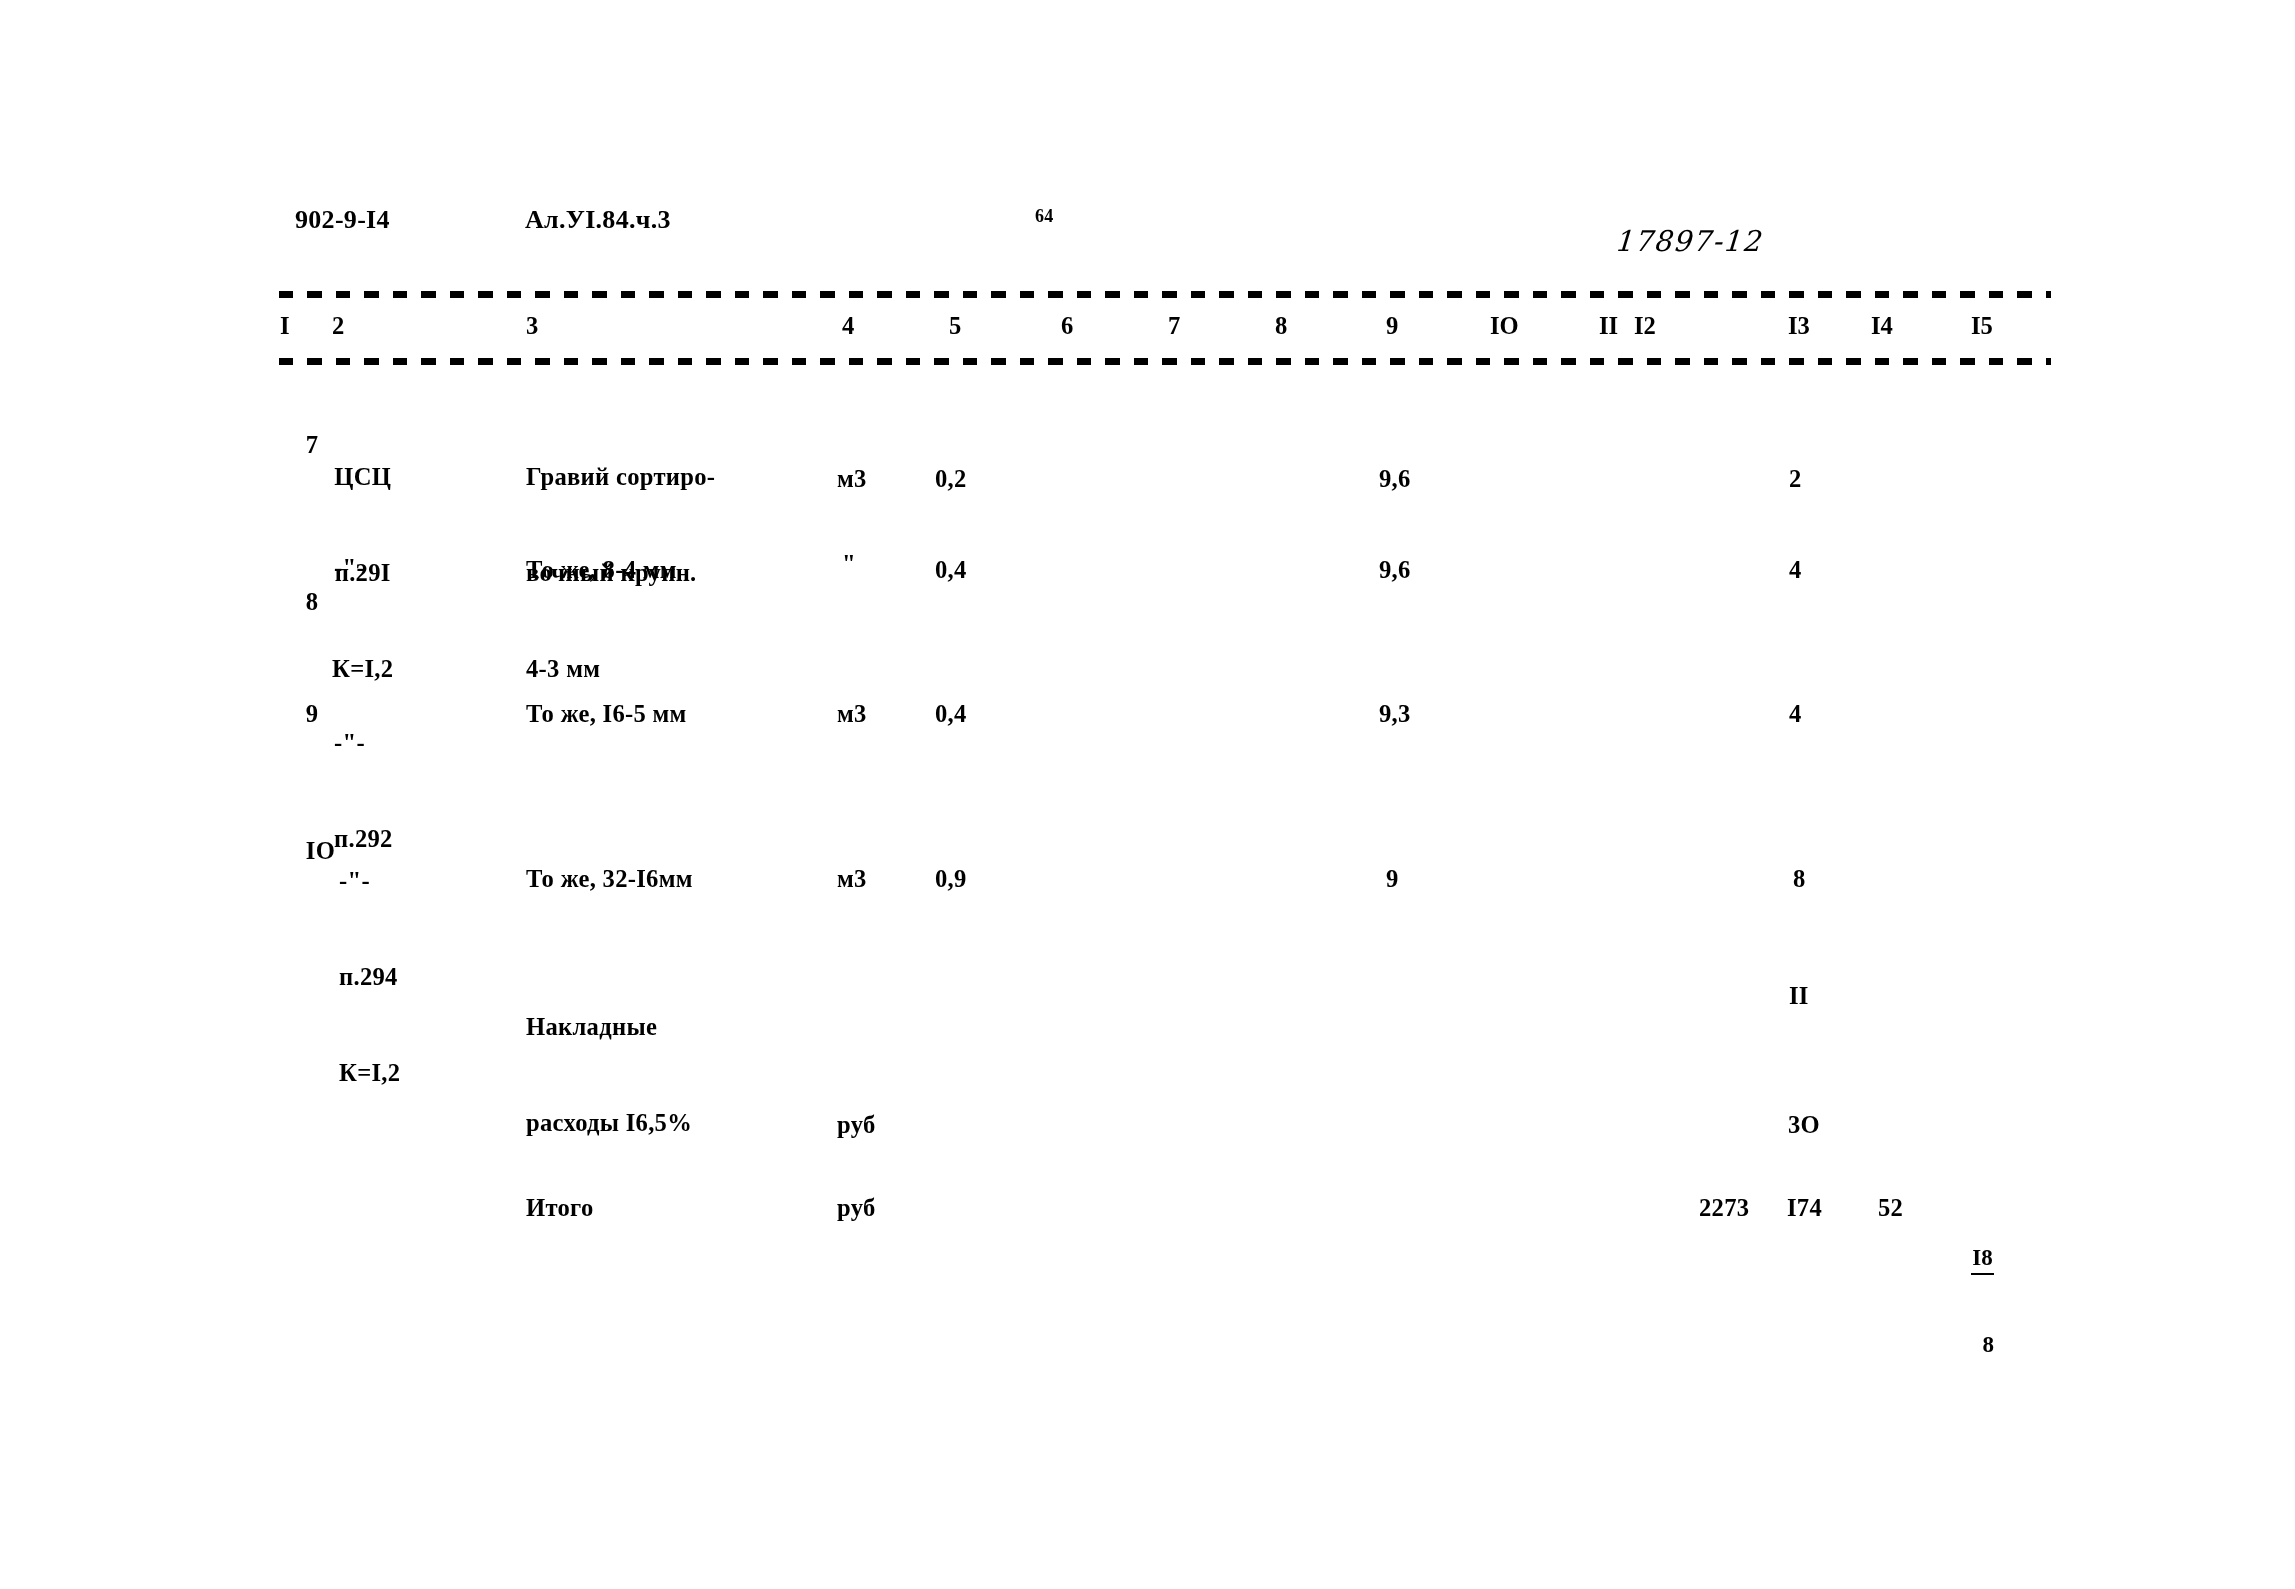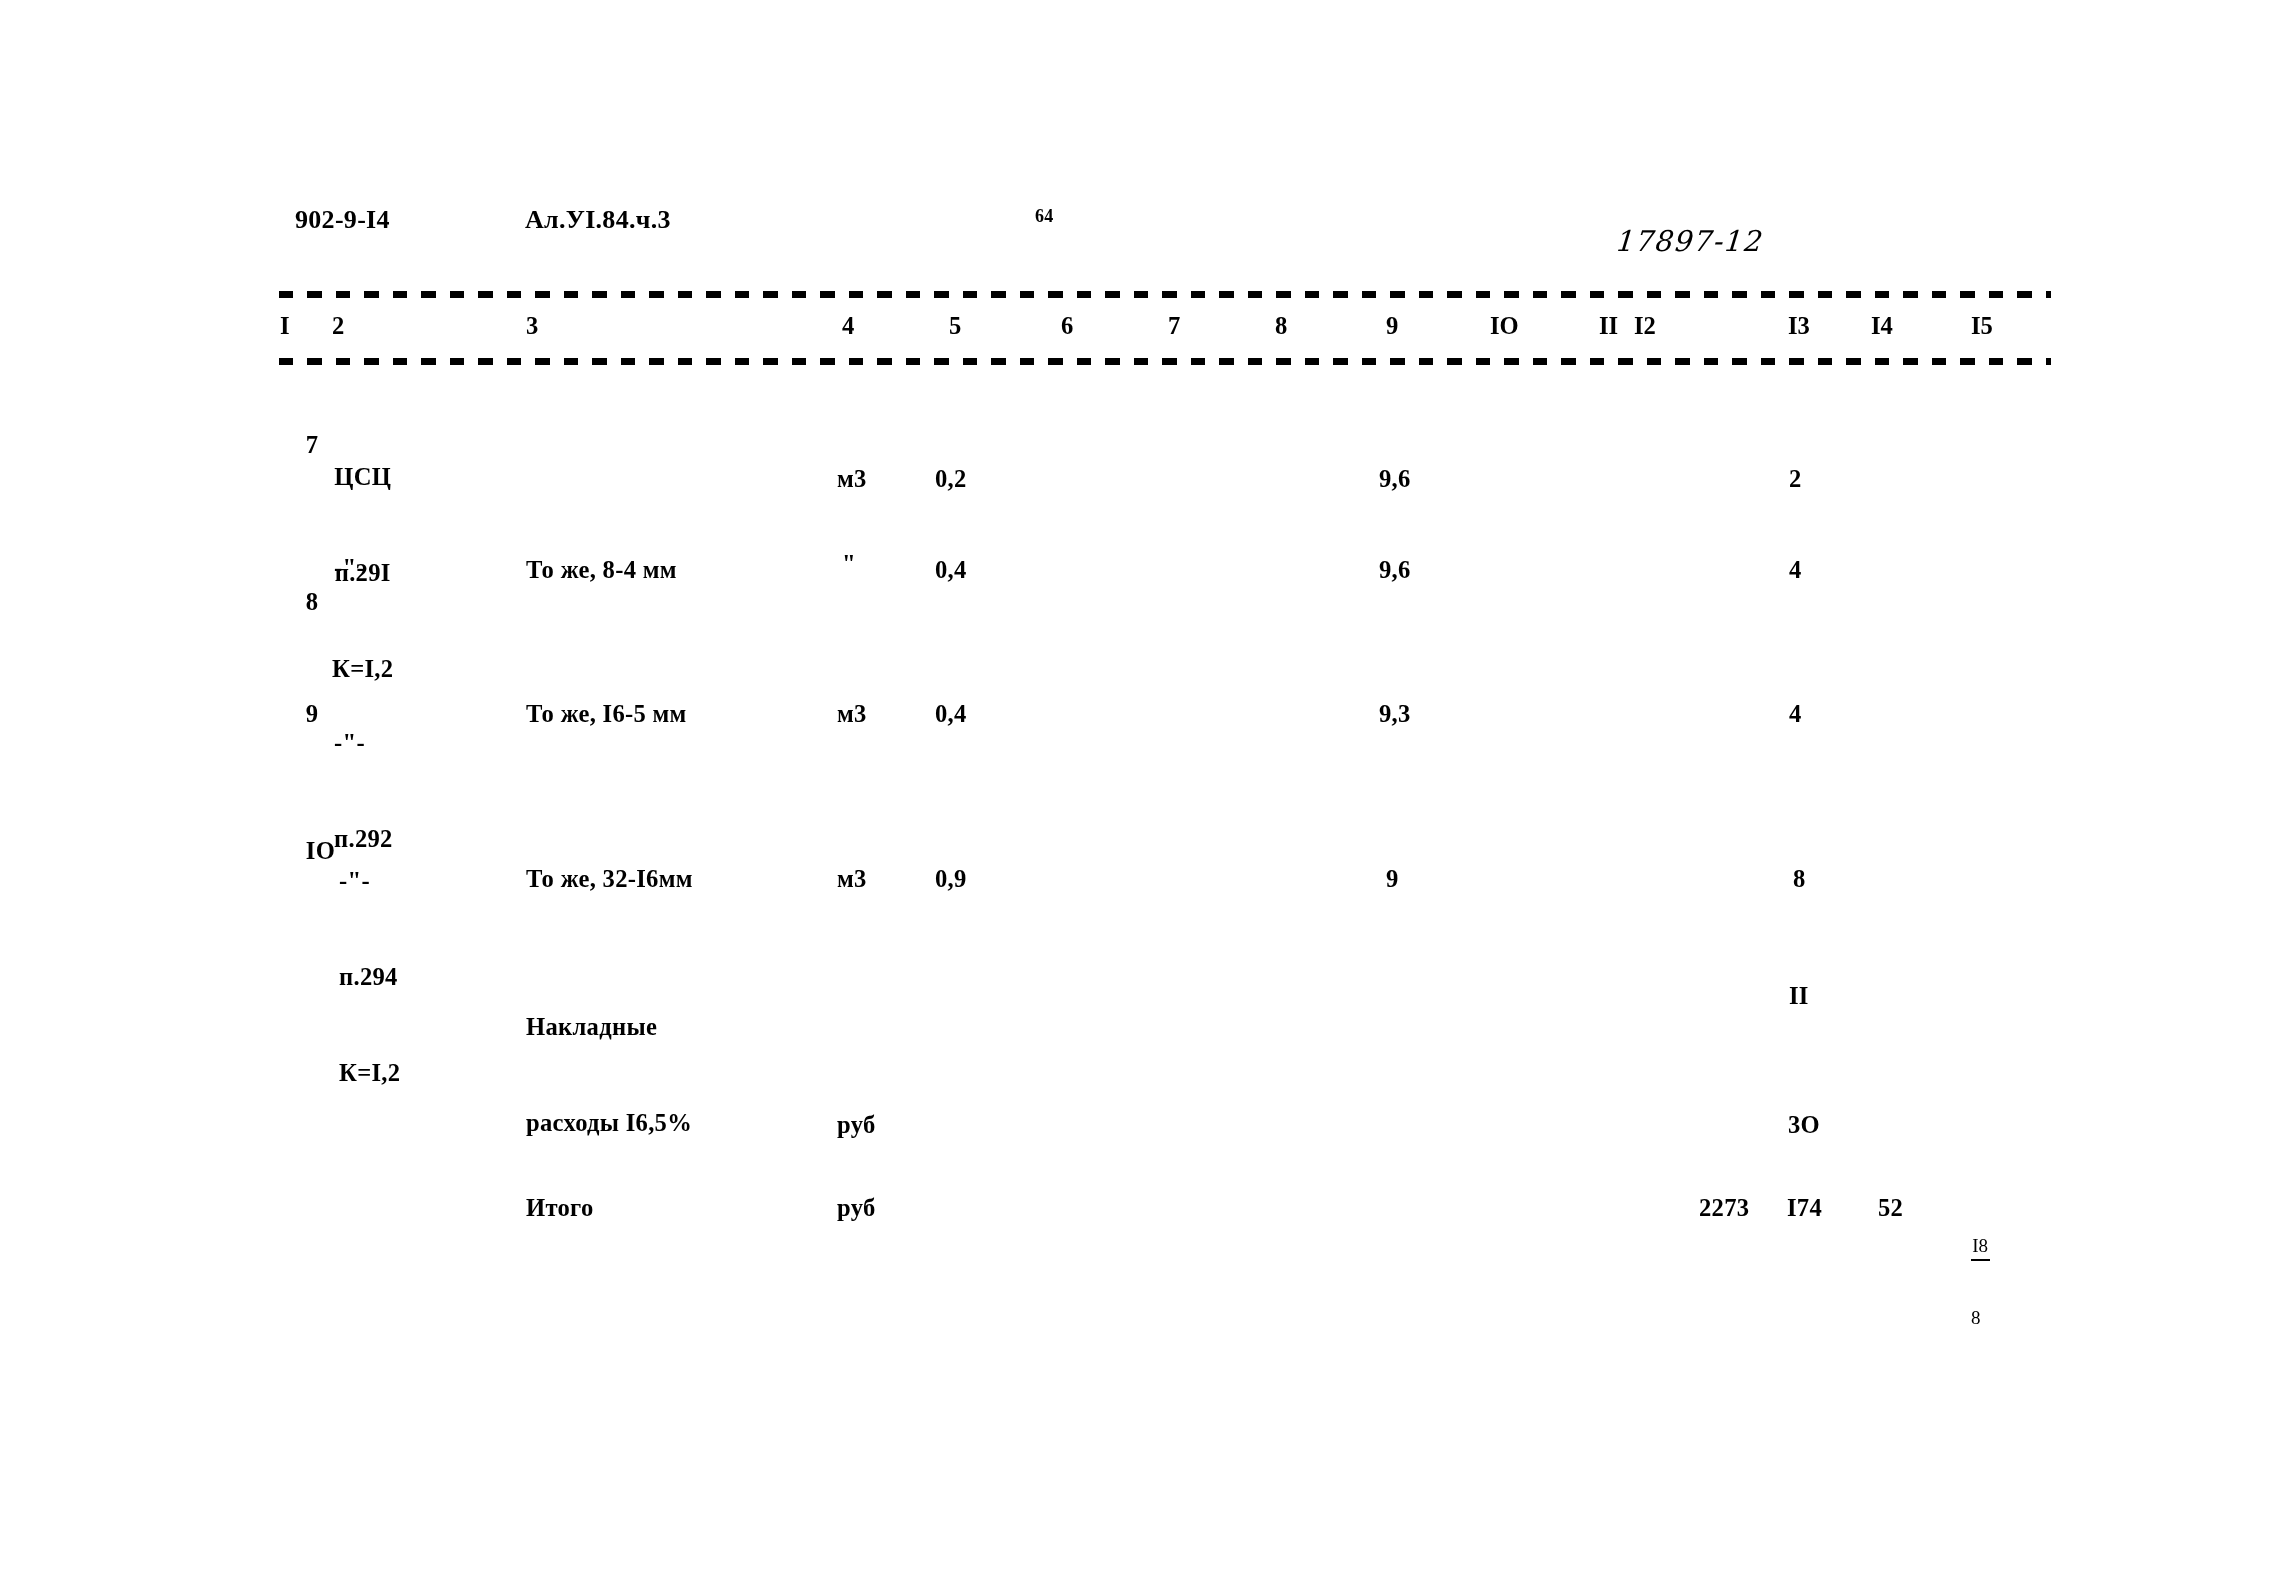--- a/index.html
+++ b/index.html
@@ -76,23 +76,23 @@
     white-space: pre;
     font-size: 24.6px;
     font-weight: bold;
     line-height: 1.30;
     letter-spacing: 0.3px;
   }
 
   
   .fraction {
     position: absolute;
-    font-size: 19px;
-    font-weight: normal;
-    text-align: left;
+    font-size: 23px;
+    font-weight: bold;
+    text-align: right;
     line-height: 1.18;
     white-space: pre;
   }
   .fraction .num {
     display: block;
     border-bottom: 2.6px solid #000;
     padding: 0 1.3px 1.3px 1.3px;
   }
   .fraction .den {
     display: block;
@@ -132,20 +132,25 @@
   <div class="colnum" style="left:1971px;">I5</div>
 
   <div class="cell" style="left:280px; top:397px;">
     <span>7</span>
   </div>
   <div class="cell" style="left:332px; top:397px;text-align:center;">
     <div>ЦСЦ</div>
     <div>п.29I</div>
     <div>К=I,2</div>
   </div>
+  <div class="cell" style="left:526px; top:397px;">
+    <div>Гравий сортиро-</div>
+    <div>вочный крупн.</div>
+    <div>4-3 мм</div>
+  </div>
   <div class="cell" style="left:837px; top:463px;">м3</div>
   <div class="cell" style="left:935px; top:463px;">0,2</div>
   <div class="cell" style="left:1379px; top:463px;">9,6</div>
   <div class="cell" style="left:1789px; top:463px;">2</div>
 
   <div class="cell" style="left:280px; top:554px;">
     <span>8</span>
   </div>
   <div class="cell" style="left:334px; top:552px;">-"-</div>
   <div class="cell" style="left:526px; top:554px;">То же, 8-4 мм</div>

